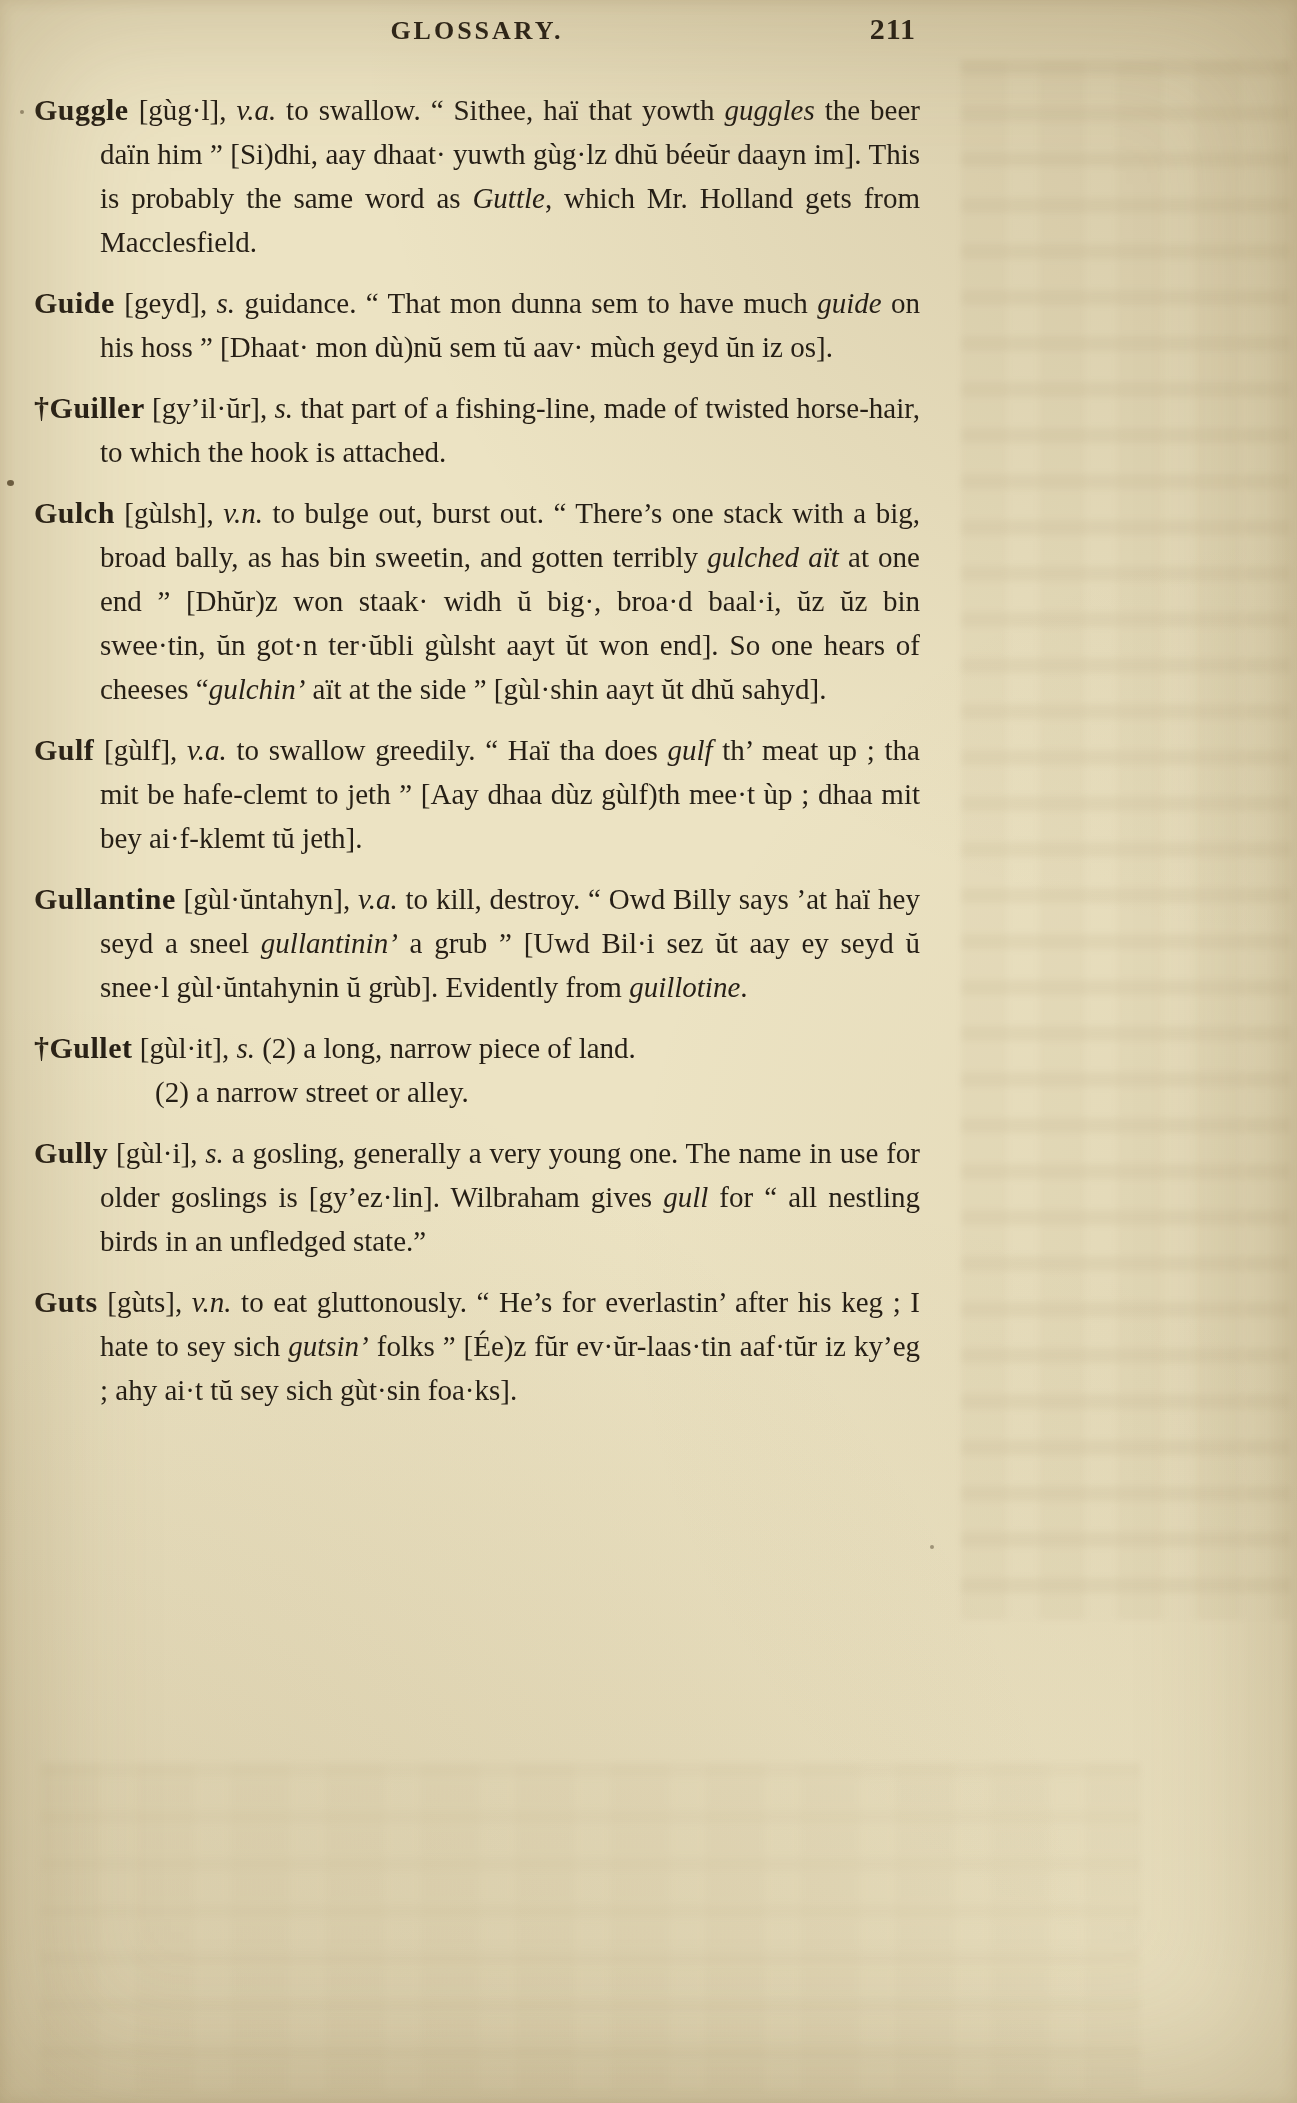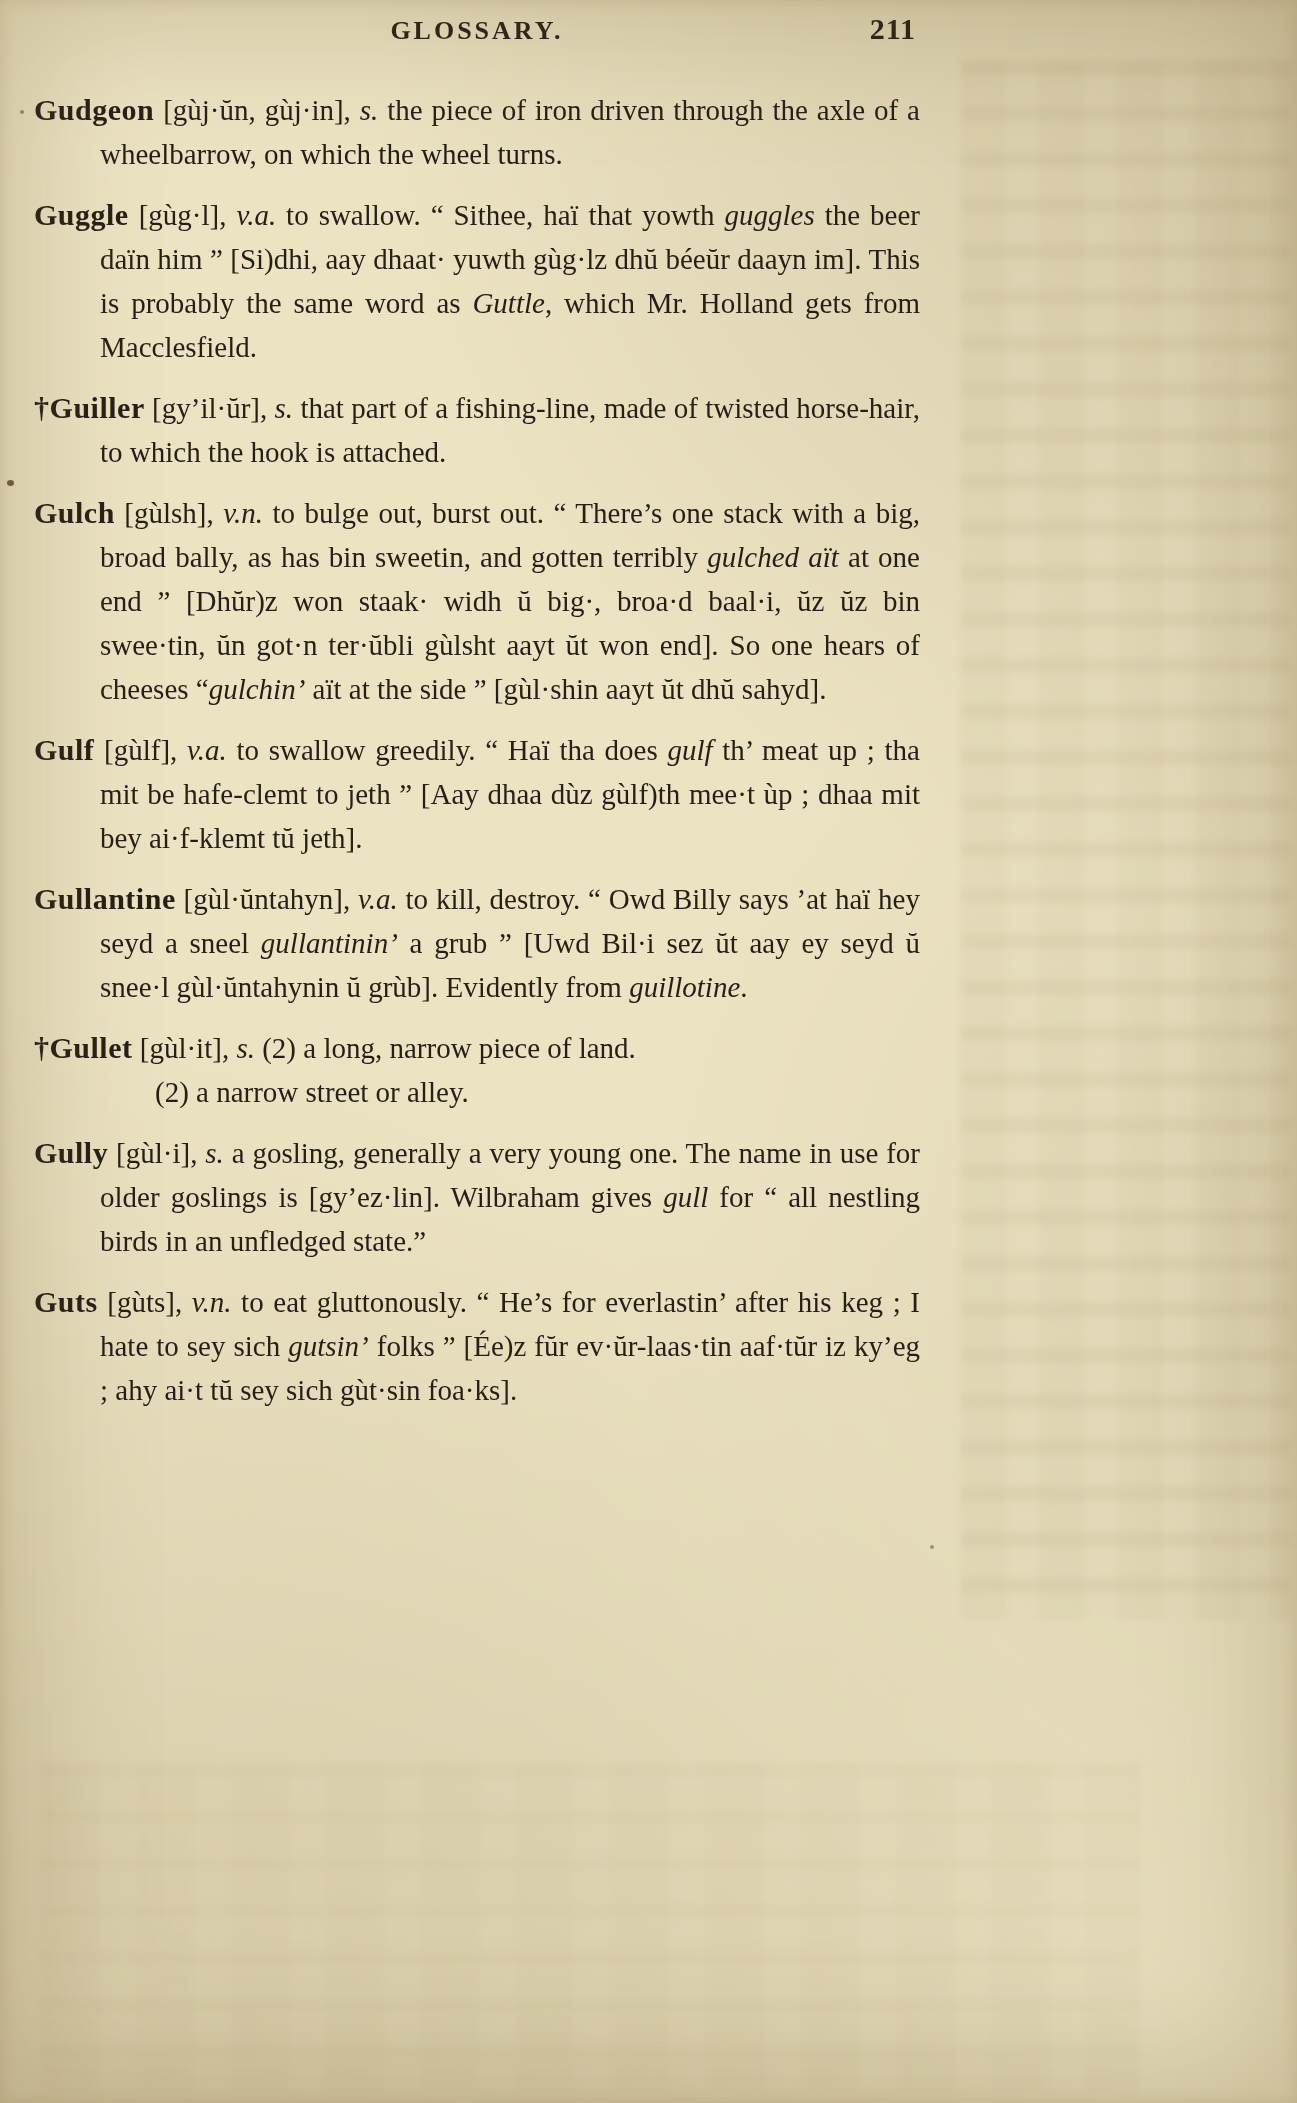--- a/index.html
+++ b/index.html
@@ -103,22 +103,22 @@
   <div class="speck speck-3"></div>
 
   <div class="text-block">
 
     <div class="page-header">
       <div class="header-title">GLOSSARY.</div>
       <div class="page-number">211</div>
     </div>
 
     <div class="entries" id="entries">
-        <p class="entry"><span class="headword">Gudgeon</span><span> [gùj·ŭn, gùj·in], </span><span class="it">s.</span><span> the piece of iron driven through the axle of a wheelbarrow, on which the wheel turns.</span></p>
         <p class="entry"><span class="headword">Guggle</span><span> [gùg·l], </span><span class="it">v.a.</span><span> to swallow.  “ Sithee, haï that yowth </span><span class="it">guggles</span><span> the beer daïn him ” [Si)dhi, aay dhaat· yuwth gùg·lz dhŭ béeŭr daayn im].  This is probably the same word as </span><span class="it">Guttle</span><span>, which Mr. Holland gets from Macclesfield.</span></p>
+        <p class="entry"><span class="headword">Guide</span><span> [geyd], </span><span class="it">s.</span><span> guidance.  “ That mon dunna sem to have much </span><span class="it">guide</span><span> on his hoss ” [Dhaat· mon dù)nŭ sem tŭ aav· mùch geyd ŭn iz os].</span></p>
         <p class="entry"><span class="headword">†Guiller</span><span> [gy’il·ŭr], </span><span class="it">s.</span><span> that part of a fishing-line, made of twisted horse-hair, to which the hook is attached.</span></p>
         <p class="entry"><span class="headword">Gulch</span><span> [gùlsh], </span><span class="it">v.n.</span><span> to bulge out, burst out.  “ There’s one stack with a big, broad bally, as has bin sweetin, and gotten terribly </span><span class="it">gulched aït</span><span> at one end ”  [Dhŭr)z won staak· widh ŭ big·, broa·d baal·i, ŭz ŭz bin swee·tin, ŭn got·n ter·ŭbli gùlsht aayt ŭt won end].  So one hears of cheeses “</span><span class="it">gulchin’</span><span> aït at the side ” [gùl·shin aayt ŭt dhŭ sahyd].</span></p>
         <p class="entry"><span class="headword">Gulf</span><span> [gùlf], </span><span class="it">v.a.</span><span> to swallow greedily.  “ Haï tha does </span><span class="it">gulf</span><span> th’ meat up ;  tha mit be hafe-clemt to jeth ”  [Aay dhaa dùz gùlf)th mee·t ùp ;  dhaa mit bey ai·f-klemt tŭ jeth].</span></p>
         <p class="entry"><span class="headword">Gullantine</span><span> [gùl·ŭntahyn], </span><span class="it">v.a.</span><span> to kill, destroy.  “ Owd Billy says ’at haï hey seyd a sneel </span><span class="it">gullantinin’</span><span> a grub ”  [Uwd Bil·i sez ŭt aay ey seyd ŭ snee·l gùl·ŭntahynin ŭ grùb].  Evidently from </span><span class="it">guillotine</span><span>.</span></p>
         <p class="entry"><span class="headword">†Gullet</span><span> [gùl·it], </span><span class="it">s.</span><span>  (2) a long, narrow piece of land.</span><br><span style="margin-left: 55px;">(2) a narrow street or alley.</span></p>
         <p class="entry"><span class="headword">Gully</span><span> [gùl·i], </span><span class="it">s.</span><span> a gosling, generally a very young one.  The name in use for older goslings is [gy’ez·lin].  Wilbraham gives </span><span class="it">gull</span><span> for “ all nestling birds in an unfledged state.”</span></p>
         <p class="entry"><span class="headword">Guts</span><span> [gùts], </span><span class="it">v.n.</span><span> to eat gluttonously.  “ He’s for everlastin’ after his keg ;  I hate to sey sich </span><span class="it">gutsin’</span><span> folks ” [Ée)z fŭr ev·ŭr-laas·tin aaf·tŭr iz ky’eg ;  ahy ai·t tŭ sey sich gùt·sin foa·ks].</span></p>
       </div>
 
   </div>

